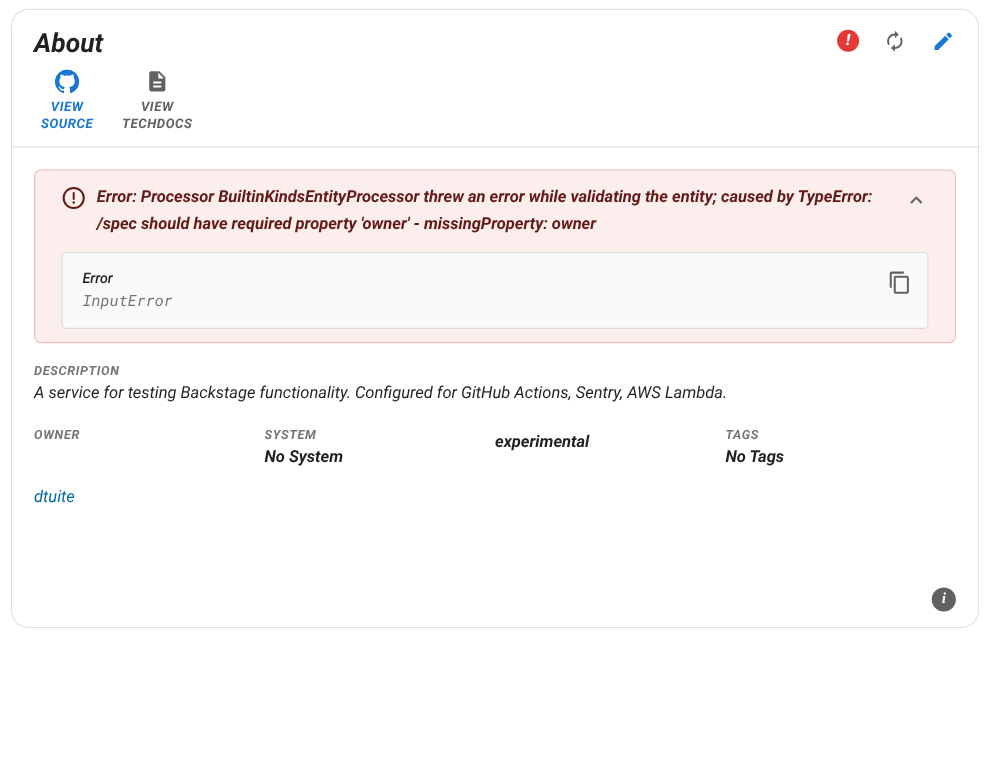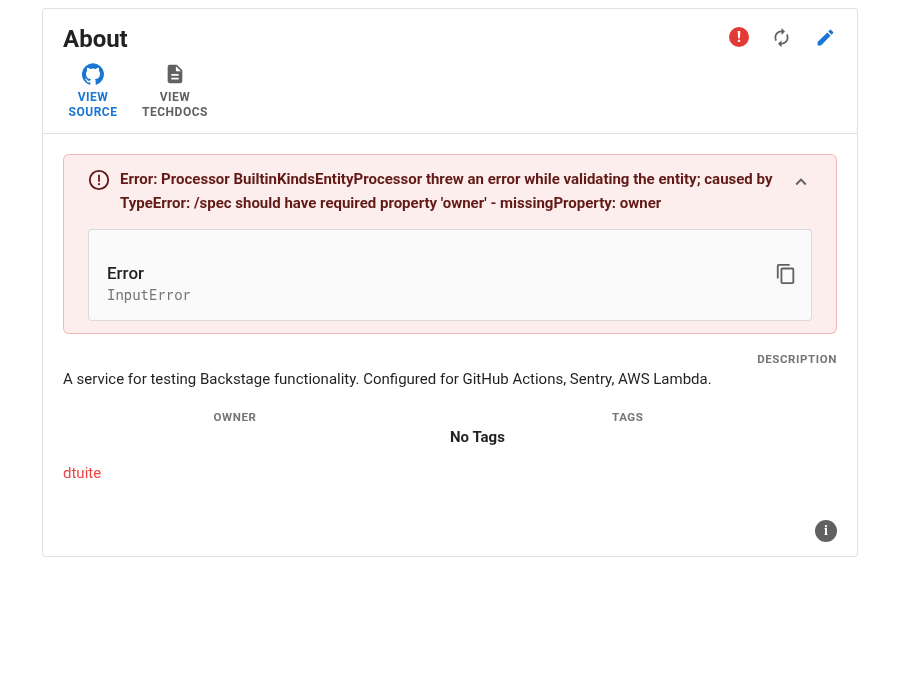--- a/index.html
+++ b/index.html
@@ -3,27 +3,28 @@
 <meta charset="utf-8">
 <style>
   * { box-sizing: border-box; margin: 0; padding: 0; }
   body {
     font-family: -apple-system, BlinkMacSystemFont, "Roboto", "Helvetica Neue", Arial, sans-serif;
     background: #fff;
     font-size: 14px;
     color: rgba(0,0,0,0.87);
   }
   .card {
-    width: 816px;
+    width: 880px;
     margin: 8px auto;
     border: 1px solid rgba(0,0,0,0.12);
-    border-radius: 4px;
+    border-radius: 16px;
     overflow: hidden;
     background: #fff;
     position: relative;
+    font-style: italic;
   }
   .card-header {
     padding: 16px 20px 8px 20px;
     display: flex;
     align-items: flex-start;
     justify-content: space-between;
   }
   .card-title {
     font-size: 24px;
     font-weight: 700;
@@ -116,24 +117,23 @@
     border-radius: 4px;
     background: #fafafa;
     padding: 16px 18px;
   }
   .field-row {
     margin-bottom: 16px;
     position: relative;
   }
   .field-row:last-child { margin-bottom: 0; }
   .field-label {
-    font-size: 17px;
+    font-size: 13px;
     font-weight: 500;
     color: rgba(0,0,0,0.87);
-    margin-top: 17px;
   }
   .field-value {
     font-family: ui-monospace, SFMono-Regular, "Roboto Mono", Menlo, Consolas, monospace;
     font-size: 14px;
     color: #757575;
     margin-top: 2px;
     white-space: nowrap;
     overflow: hidden;
     padding-right: 50px;
   }
@@ -144,30 +144,29 @@
     cursor: pointer;
     color: #616161;
   }
   .meta-section { margin-top: 18px; }
   .meta-label {
     font-size: 11.5px;
     font-weight: 700;
     letter-spacing: 0.6px;
     color: #757575;
     text-transform: uppercase;
-    text-align: right;
   }
   .meta-value {
     font-size: 15px;
     margin-top: 4px;
     font-weight: 400;
     color: rgba(0,0,0,0.87);
   }
   .meta-value.bold { font-weight: 700; }
-  .meta-value.link { color: #ef4444; cursor: pointer; margin-top: 40px; }
+  .meta-value.link { color: #0369a1; cursor: pointer; margin-top: 40px; }
   .meta-grid {
     margin-top: 22px;
     display: grid;
     grid-template-columns: 1fr 1fr 1fr 1fr;
     row-gap: 36px;
   }
   .info-fab {
     position: absolute;
     bottom: 14px;
     right: 20px;
@@ -262,20 +261,25 @@
       <div class="meta-label">DESCRIPTION</div>
       <div class="meta-value">A service for testing Backstage functionality. Configured for GitHub Actions, Sentry, AWS Lambda.</div>
     </div>
 
     <div class="meta-grid">
       <div>
         <div class="meta-label">OWNER</div>
         <div class="meta-value link">dtuite</div>
       </div>
       <div>
+        <div class="meta-label">SYSTEM</div>
+        <div class="meta-value bold">No System</div>
+      </div>
+      <div>
+        <div class="meta-value bold">experimental</div>
       </div>
       <div>
         <div class="meta-label">TAGS</div>
         <div class="meta-value bold">No Tags</div>
       </div>
       <div></div>
     </div>
 
   </div>
 

